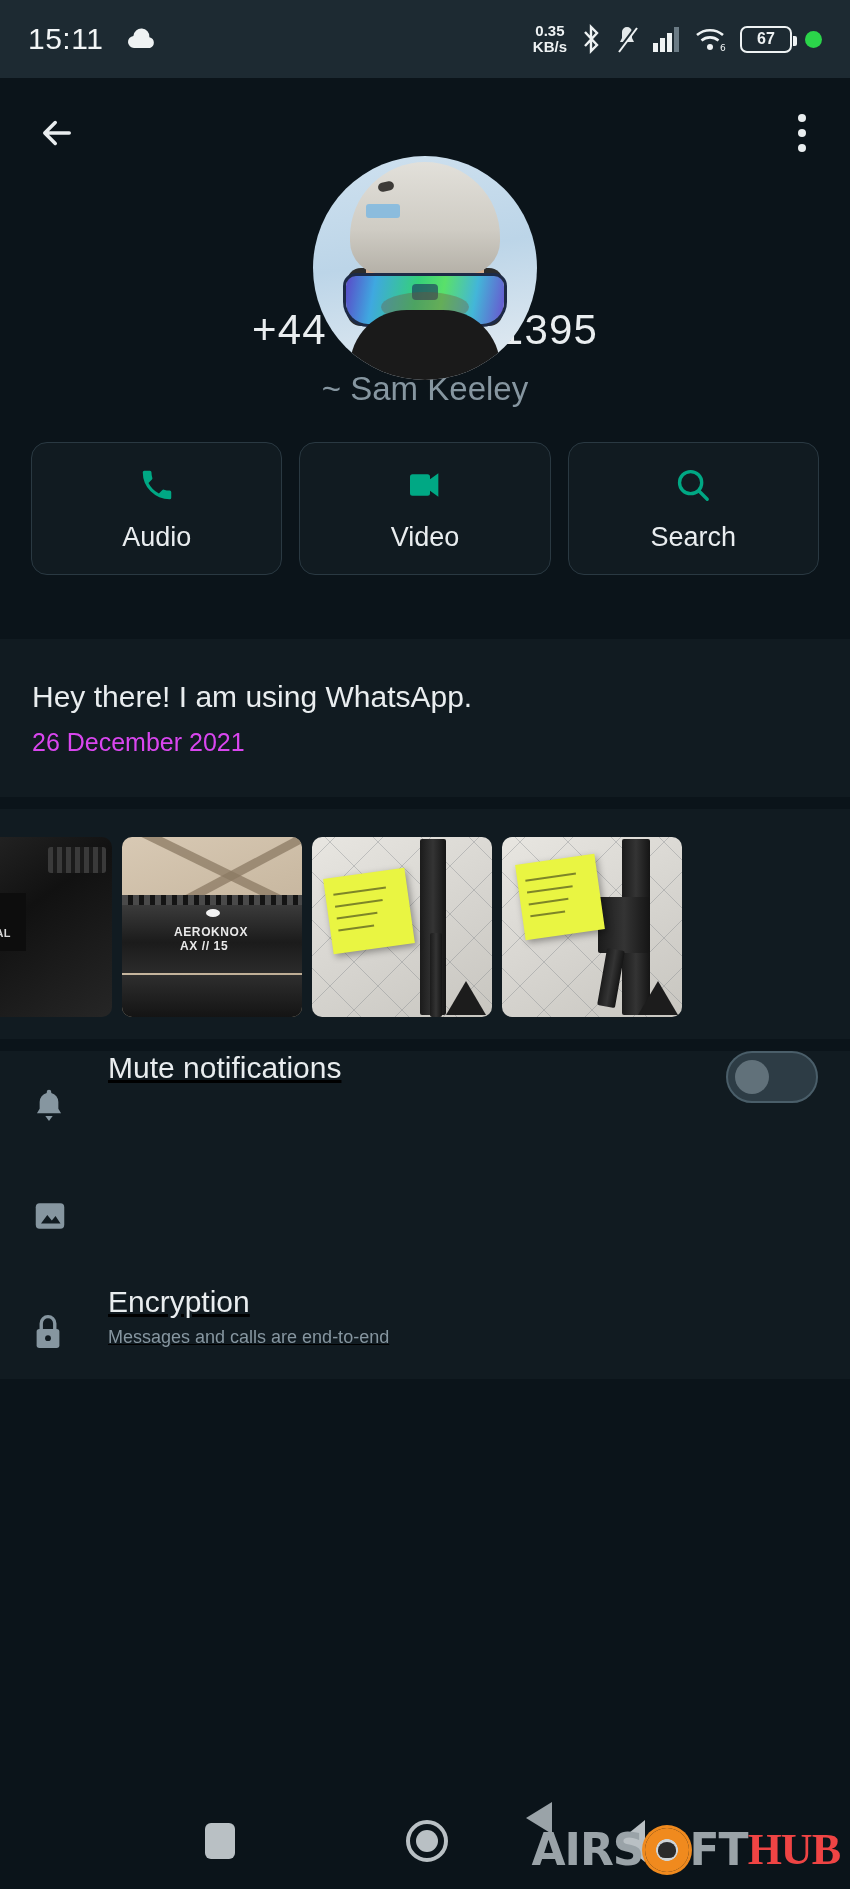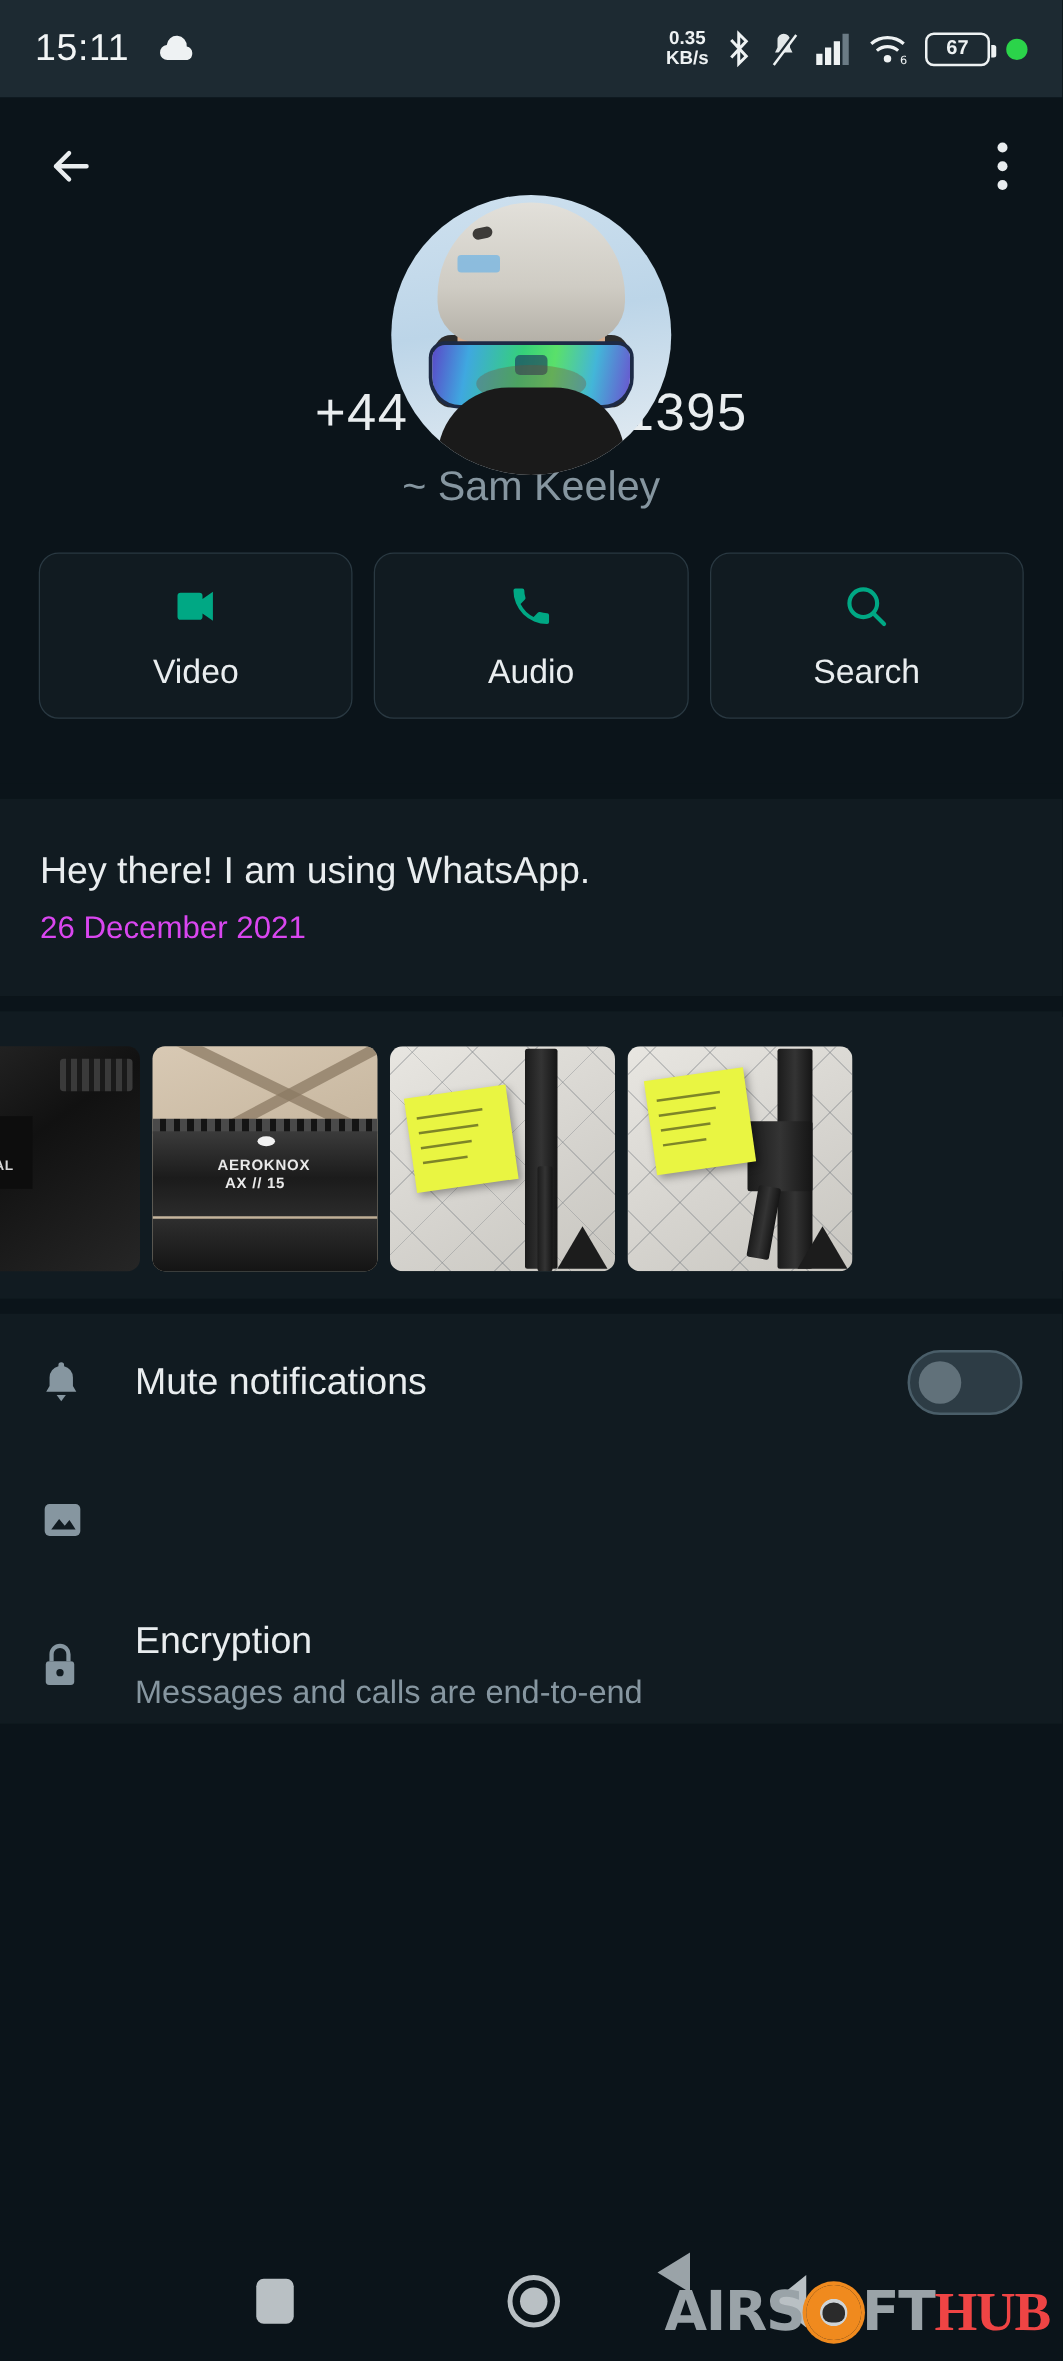--- a/index.html
+++ b/index.html
@@ -224,28 +224,28 @@
   }
   .bipod {
     position:absolute; width:0; height:0;
     border-left:20px solid transparent; border-right:20px solid transparent;
     border-bottom:34px solid #1c1c1c;
   }
 
   
   .settings { background:#111b21; margin-top:12px; }
   .row {
-    display:flex; align-items:center; padding: 0 32px; height:108px;
-    cursor:pointer; position:relative;
+    display:flex; padding: 0 32px; height:108px;
+    cursor:pointer; position:relative;text-decoration:underline;
   }
   .row.tall { height: 110px; }
   .row-ico { width:76px; color:#8696a0; display:flex; align-items:center; }
   .row-text { flex:1; }
   .row-label { color:#e9edef; font-size:30px; }
-  .row-sub { color:#8696a0; font-size:26px; margin-top:8px; }
+  .row-sub { color:#8696a0; font-size:18px; margin-top:8px; }
   .toggle {
     width: 92px; height: 52px; border-radius: 27px;
     border: 2px solid #4a5e69; background: #2d3c45;
     position: relative; cursor: pointer; flex: 0 0 auto;
   }
   .toggle .knob {
     position:absolute; left:7px; top:7px; width:34px; height:34px;
     border-radius:50%; background:#61717a;
   }
   .encryption-block { padding-top: 14px; }
@@ -371,34 +371,34 @@
       </div>
     </div>
 
     <div class="phone-number">+44 7388 081395</div>
     <div class="push-name">~ Sam Keeley</div>
 
     <div class="actions">
 
       <div class="action-btn">
         <span class="a-ico">
+          <svg width="38" height="38" viewBox="0 0 24 24">
+              <path fill="#00a884" d="M6.6 10.8a15.1 15.1 0 0 0 6.6 6.6l2.2-2.2a1 1 0 0 1 1-.25 11.4 11.4 0 0 0 3.6.57 1 1 0 0 1 1 1V20a1 1 0 0 1-1 1A17 17 0 0 1 3 4a1 1 0 0 1 1-1h3.5a1 1 0 0 1 1 1 11.4 11.4 0 0 0 .57 3.6 1 1 0 0 1-.25 1z"></path>
+            </svg>
+        </span>
+        <span class="a-label">Audio</span>
+      </div>
+
+      <div class="action-btn">
+        <span class="a-ico">
           <svg width="40" height="40" viewBox="0 0 24 24">
               <path fill="#00a884" d="M15 8.5V7a1.5 1.5 0 0 0-1.5-1.5h-9A1.5 1.5 0 0 0 3 7v10a1.5 1.5 0 0 0 1.5 1.5h9A1.5 1.5 0 0 0 15 17v-1.5l5 3.5V5z"></path>
             </svg>
         </span>
         <span class="a-label">Video</span>
-      </div>
-
-      <div class="action-btn">
-        <span class="a-ico">
-          <svg width="38" height="38" viewBox="0 0 24 24">
-              <path fill="#00a884" d="M6.6 10.8a15.1 15.1 0 0 0 6.6 6.6l2.2-2.2a1 1 0 0 1 1-.25 11.4 11.4 0 0 0 3.6.57 1 1 0 0 1 1 1V20a1 1 0 0 1-1 1A17 17 0 0 1 3 4a1 1 0 0 1 1-1h3.5a1 1 0 0 1 1 1 11.4 11.4 0 0 0 .57 3.6 1 1 0 0 1-.25 1z"></path>
-            </svg>
-        </span>
-        <span class="a-label">Audio</span>
       </div>
 
 
       <div class="action-btn">
         <span class="a-ico">
           <svg width="38" height="38" viewBox="0 0 24 24">
               <g fill="none" stroke="#00a884" stroke-width="2.1">
                 <circle cx="10.5" cy="10.5" r="7"></circle>
                 <path stroke-linecap="round" d="M15.8 15.8L21 21"></path>
               </g>

